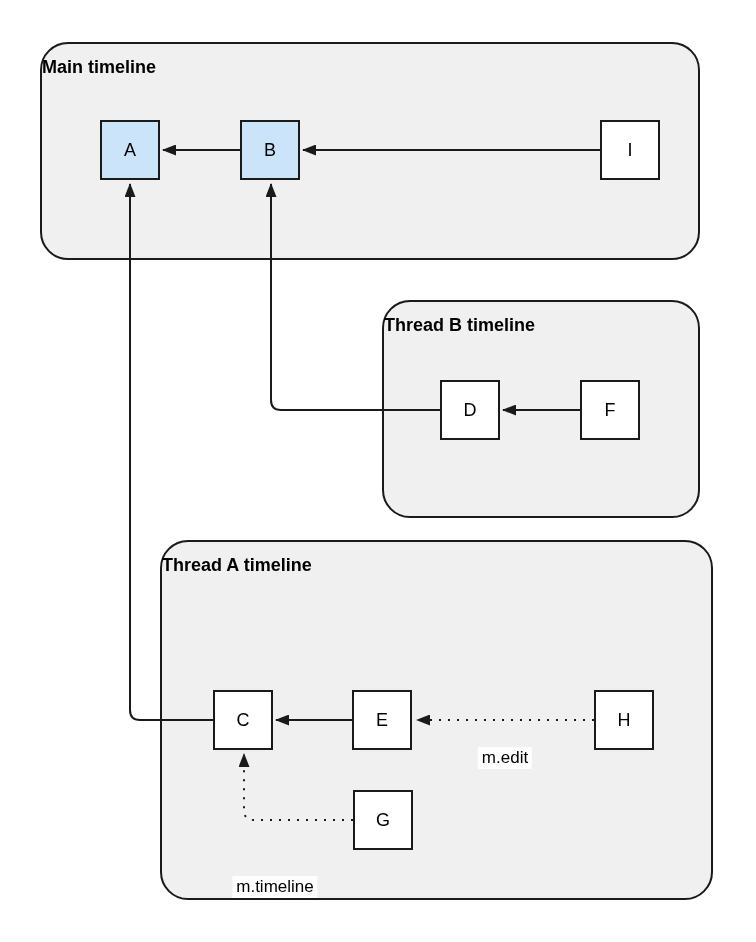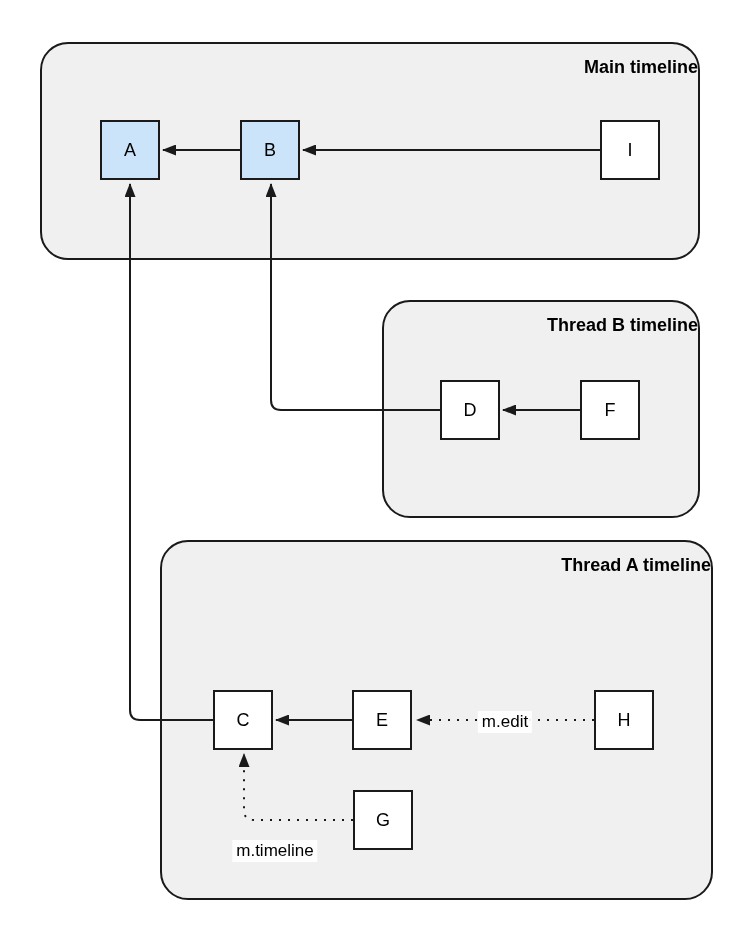--- a/index.html
+++ b/index.html
@@ -21,21 +21,21 @@
     box-sizing: border-box;
     background: var(--container-fill, #f0f0f0);
     border: 2px solid var(--stroke, #1a1a1a);
     border-radius: 28px;
   }
   #c-main     { left: 40px;  top: 42px;  width: 660px; height: 218px; }
   #c-thread-b { left: 382px; top: 300px; width: 318px; height: 218px; }
   #c-thread-a { left: 160px; top: 540px; width: 553px; height: 360px; }
   .container-title {
     margin-top: 13px;
-    text-align: right;
+    text-align: left;
     font-size: 18px;
     font-weight: bold;
     color: #000000;
   }
   
   svg.edges {
     position: absolute;
     left: 0; top: 0;
     width: 756px; height: 942px;
     pointer-events: none;
@@ -72,20 +72,21 @@
   #n-g { left: 353px; top: 790px; }
   
   .edge-label {
     position: absolute;
     transform: translate(-50%, -50%);
     background: rgba(255, 255, 255, 0.92);
     padding: 1px 4px;
     font-size: 17px;
     color: #000000;
     white-space: nowrap;
+    margin-top: 36px;
   }
   #lbl-edit     { left: 505px; top: 722px; }
   #lbl-reaction { left: 275px; top: 851px; }
 </style>
 </head>
 <body>
 
 <div class="stage">
 
   <div class="container" id="c-main">

